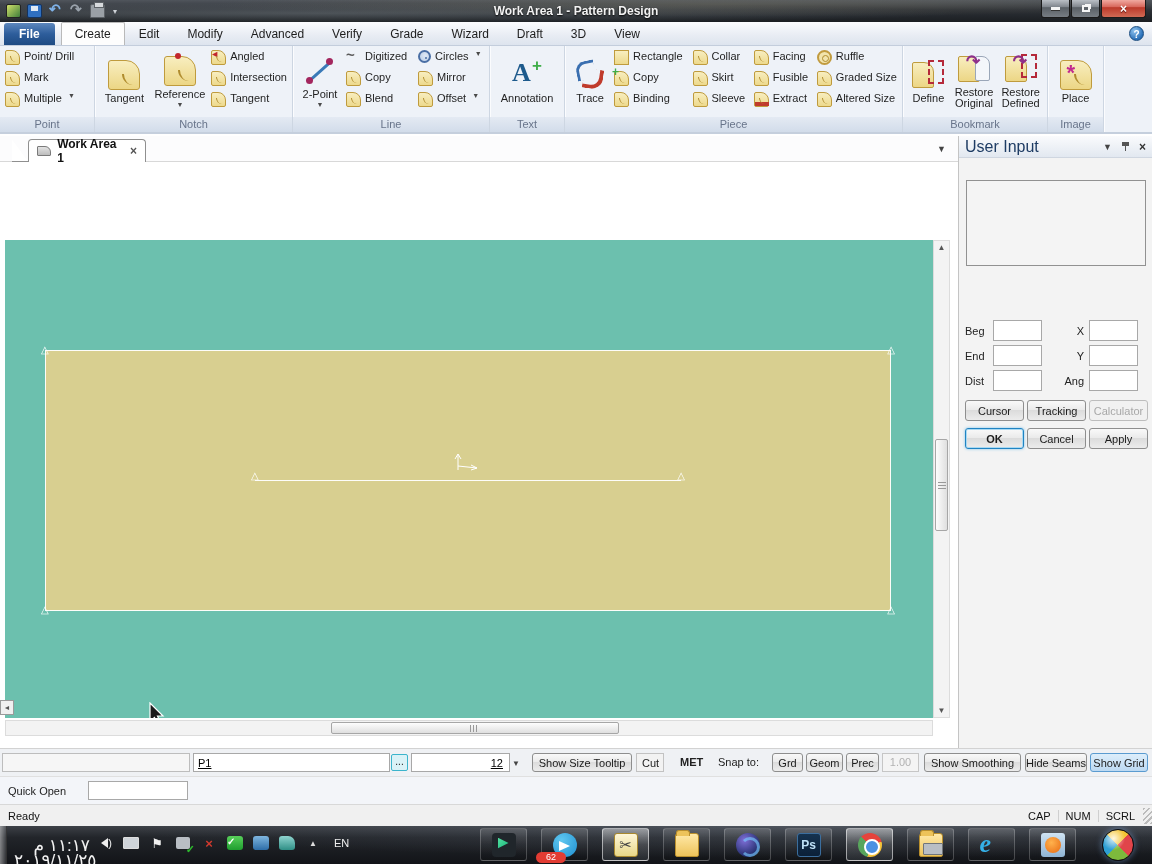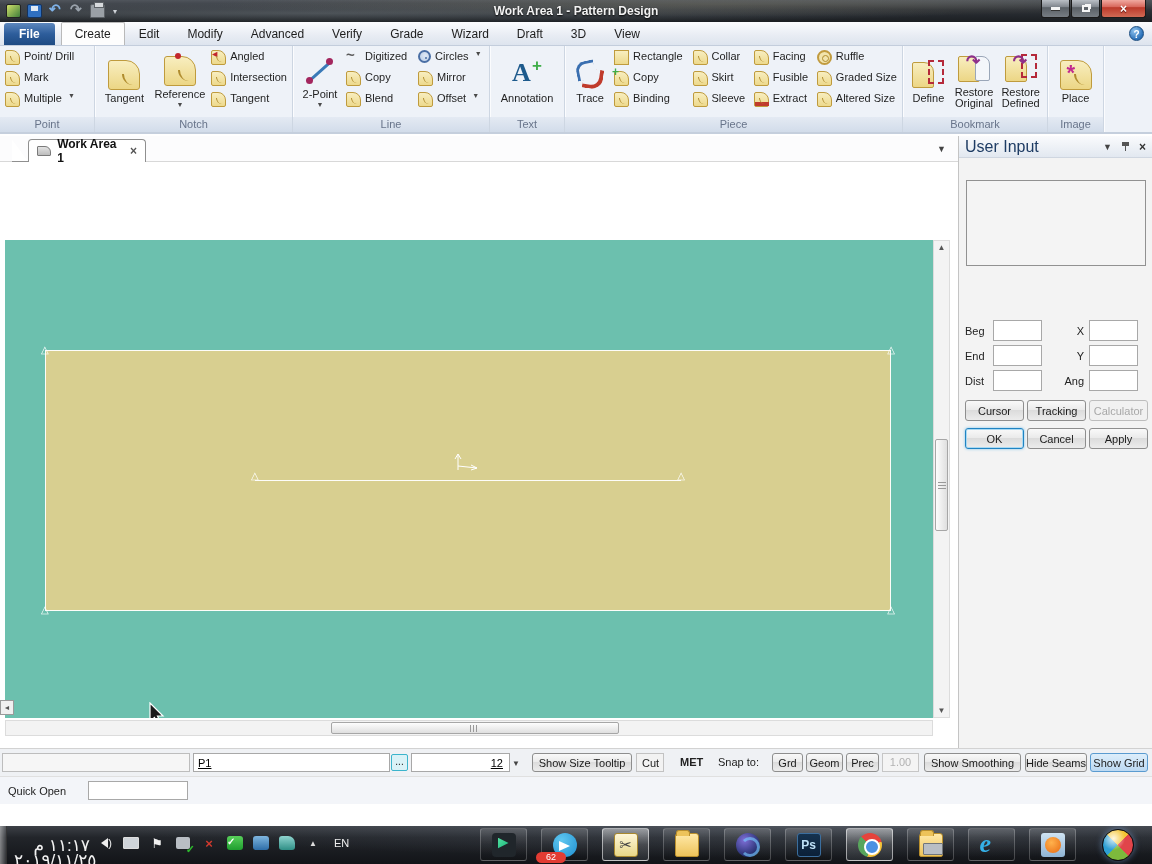--- a/index.html
+++ b/index.html
@@ -135,21 +135,21 @@
   .fld-row { display:flex; align-items:center; height:25px; }
   .fld-row .lab { width:28px; color:#222; }
   .fld-row .lab2 { width:30px; color:#222; text-align:right; margin-left:12px; margin-right:5px; }
   .sfld { width:49px; height:21px; background:#fff; border:1px solid #a8a8a8; font-size:11px; padding:0 3px; font-family:"Liberation Sans",sans-serif; }
   .btn { display:inline-flex; align-items:center; justify-content:center; height:21px;
     background:linear-gradient(#f9f9f9,#ebebeb 45%,#dcdcdc 50%,#ececec); border:1px solid #8e8e8e; border-radius:3px; font-size:11px; color:#1c1c1c; }
   .rp-btnrow1 { position:absolute; left:6px; top:264px; display:flex; gap:3px; }
   .rp-btnrow2 { position:absolute; left:6px; top:292px; display:flex; gap:3px; }
   .rp-btnrow1 .btn, .rp-btnrow2 .btn { width:59px; }
   .btn-disabled { color:#a8a8a8; background:#f1f1f1; border-color:#bdbdbd; }
-  .btn-ok { border-color:#2083c2; box-shadow:0 0 0 1px #a9d9f2 inset, 0 0 3px #7fc3ea; }
+  .btn-ok { border-color:#2083c2; box-shadow:0 0 0 1px #a9d9f2 inset, 0 0 3px #7fc3ea;font-weight:bold; }
 
   
   .bottombar { position:absolute; left:0; top:748px; width:1152px; height:28px; background:#eff1f4; border-top:1px solid #d2d2d2; }
   .bb { position:absolute; top:4px; height:19px; }
   .fld { background:#fff; border:1px solid #a8a8a8; font-size:11px; padding:0 4px; height:19px; font-family:"Liberation Sans",sans-serif;text-decoration:underline; }
   .bb-f1 { left:2px; width:188px; background:#f6f6f6; border:1px solid #bdbdbd; }
   .bb-f2 { left:193px; width:197px; }
   .bb-browse { left:391px; width:17px; height:17px; top:5px; background:#d9f2f7; border:1px solid #3bb4cc; border-radius:2px; font-size:10px; line-height:13px; text-align:center; color:#222; }
   .bb-size { left:411px; width:99px; text-align:right; padding-right:6px; }
   .bb-size-dd { left:512px; top:10px; position:absolute; font-size:8px; color:#444; }
@@ -581,20 +581,29 @@
     <div class="bb btn bb-smooth">Show Smoothing</div>
     <div class="bb btn bb-seams">Hide Seams</div>
     <div class="bb btn bb-grid">Show Grid</div>
   </div>
 
   <div class="quickrow">
     <span class="qo-lbl">Quick Open</span>
     <input class="fld qo-fld" style="">
   </div>
 
+  <div class="statusbar">
+    <span class="st-msg">Ready</span>
+    <div class="st-right">
+      <span class="st-cell" style="border-left:none">CAP</span>
+      <span class="st-cell">NUM</span>
+      <span class="st-cell">SCRL</span>
+    </div>
+    <div class="st-grip"></div>
+  </div>
 
   <div class="taskbar">
     <div class="show-desktop"></div>
     <div class="tray-clock">
       <div dir="rtl">١١:١٧ م</div>
       <div dir="ltr">٢٠١٩/١١/٢٥</div>
     </div>
     <div class="tray">
       <span class="ti ti-speaker"></span>
       <span class="ti">

